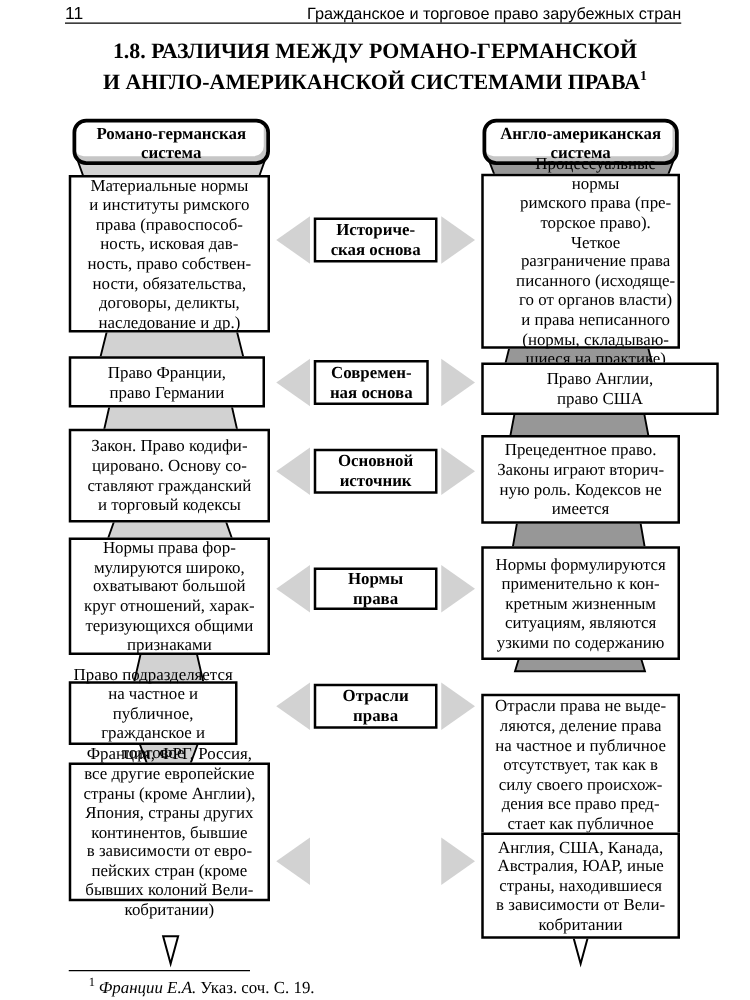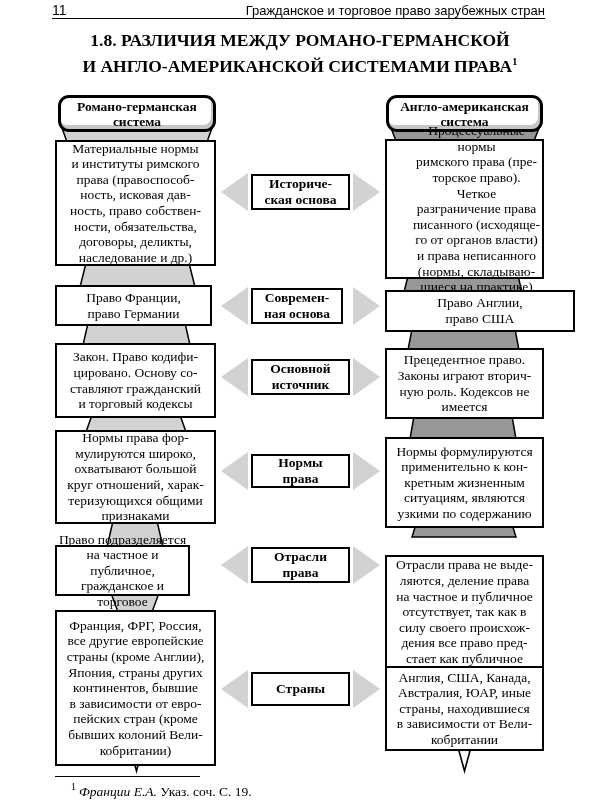--- a/index.html
+++ b/index.html
@@ -93,21 +93,21 @@
 и торговый кодексы</div>
   <div class="dbox ml" style="left:55px;top:430px;width:161px;height:94px;">Нормы права фор-
 мулируются широко,
 охватывают большой
 круг отношений, харак-
 теризующихся общими
 признаками</div>
   <div class="dbox ml" style="left:55px;top:545px;width:135px;height:51px;">Право подразделяется
 на частное и публичное,
 гражданское и торговое</div>
-  <div class="dbox ml" style="left:55px;top:610px;width:161px;height:156px;">Франция, ФРГ, Россия,
+  <div class="dbox ml" style="left:55px;top:610px;width:161px;height:111px;">Франция, ФРГ, Россия,
 все другие европейские
 страны (кроме Англии),
 Япония, страны других
 континентов, бывшие
 в зависимости от евро-
 пейских стран (кроме
 бывших колоний Вели-
 кобритании)</div>
 
   <div class="dbox ml" style="left:385px;top:139px;width:159px;height:140px;padding-left:25px;">Процессуальные нормы
@@ -162,19 +162,18 @@
   <div class="dbox clabel ml" style="left:251px;top:454px;width:99px;height:34px;">Нормы
 права</div>
   <div class="tri tri-r" style="left:353px;top:452px;"></div>
 
   <div class="tri tri-l" style="left:221px;top:546px;"></div>
   <div class="dbox clabel ml" style="left:251px;top:547px;width:99px;height:36px;">Отрасли
 права</div>
   <div class="tri tri-r" style="left:353px;top:546px;"></div>
 
   <div class="tri tri-l" style="left:221px;top:670px;"></div>
-  <div class="dbox clabel ml" style="left:251px;top:672px;width:99px;height:34px;">Страны</div>
   <div class="tri tri-r" style="left:353px;top:670px;"></div>
 
   <div class="fnrule"></div>
   <div class="footnote"><span class="ind"></span><sup>1</sup><i>Франции Е.А.</i> <span>Указ. соч. С. 19.</span></div>
 
 </div>
 
 </body></html>

